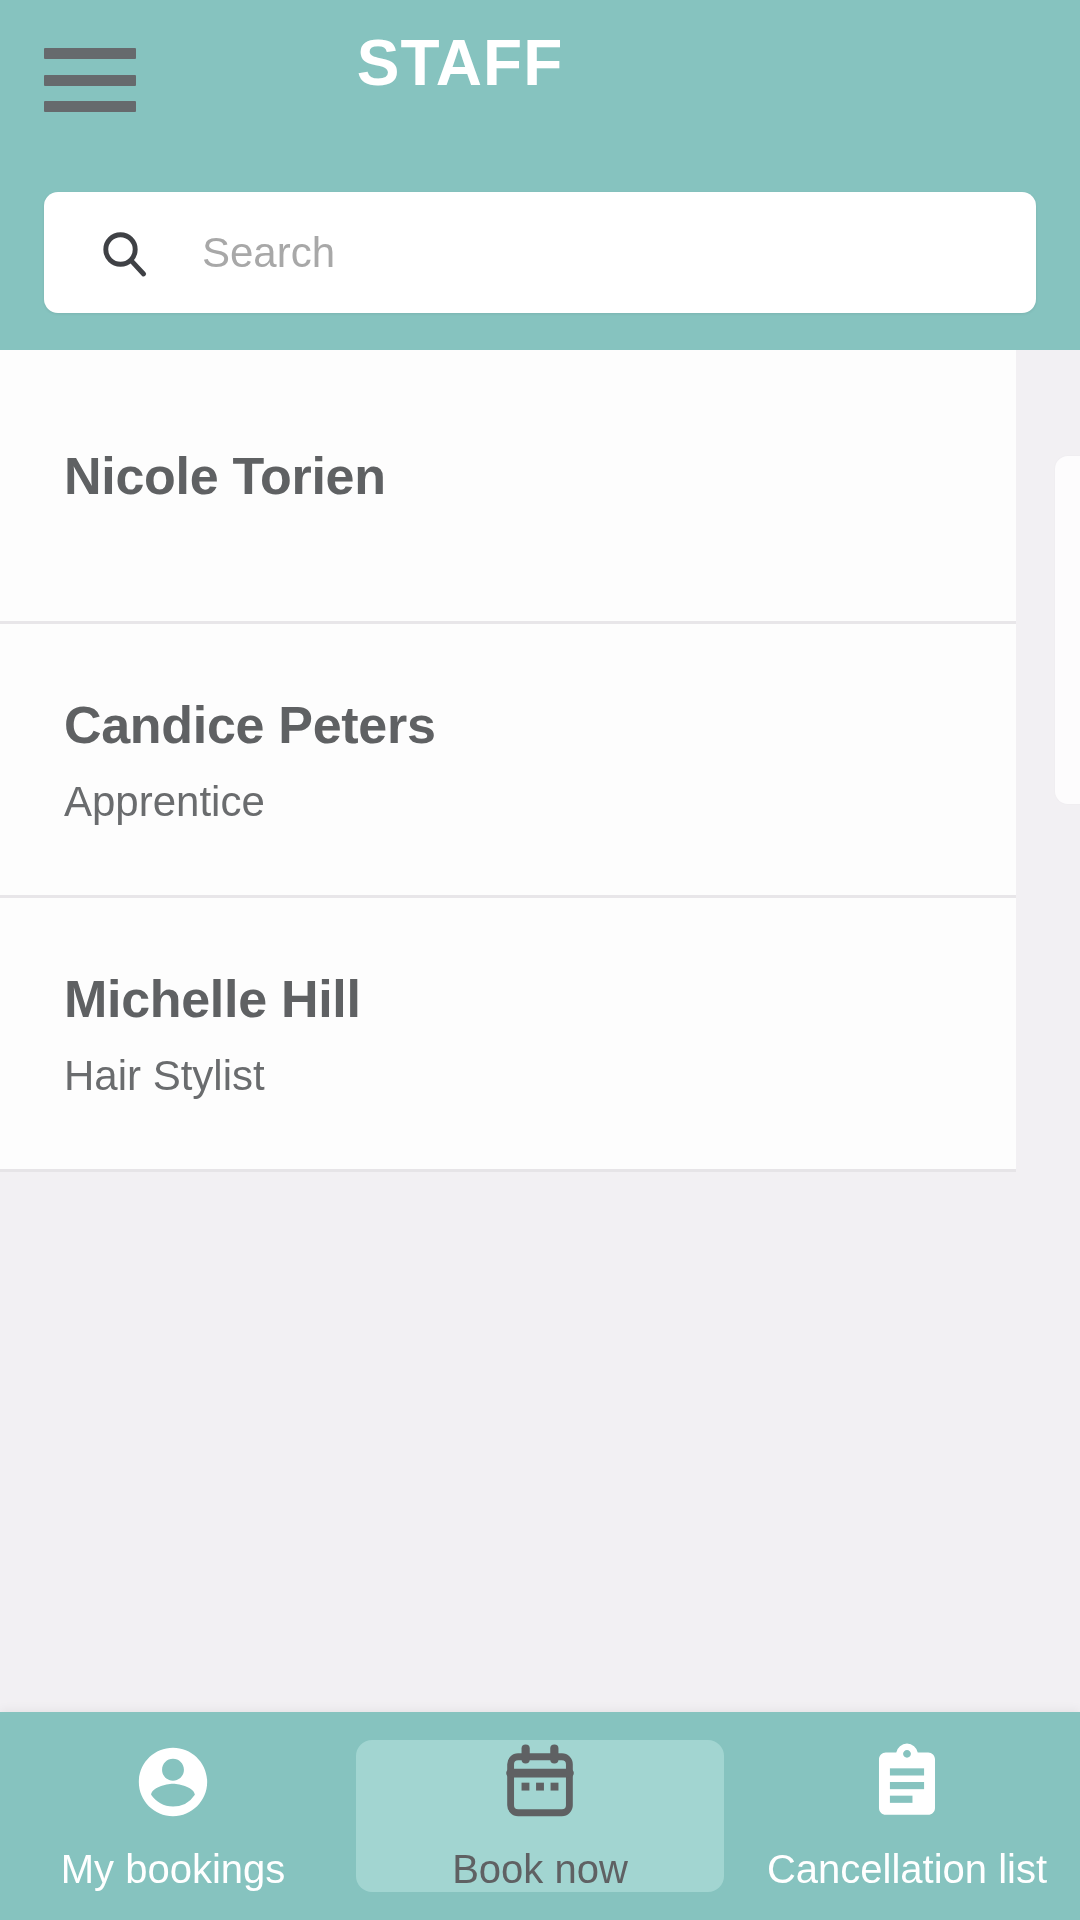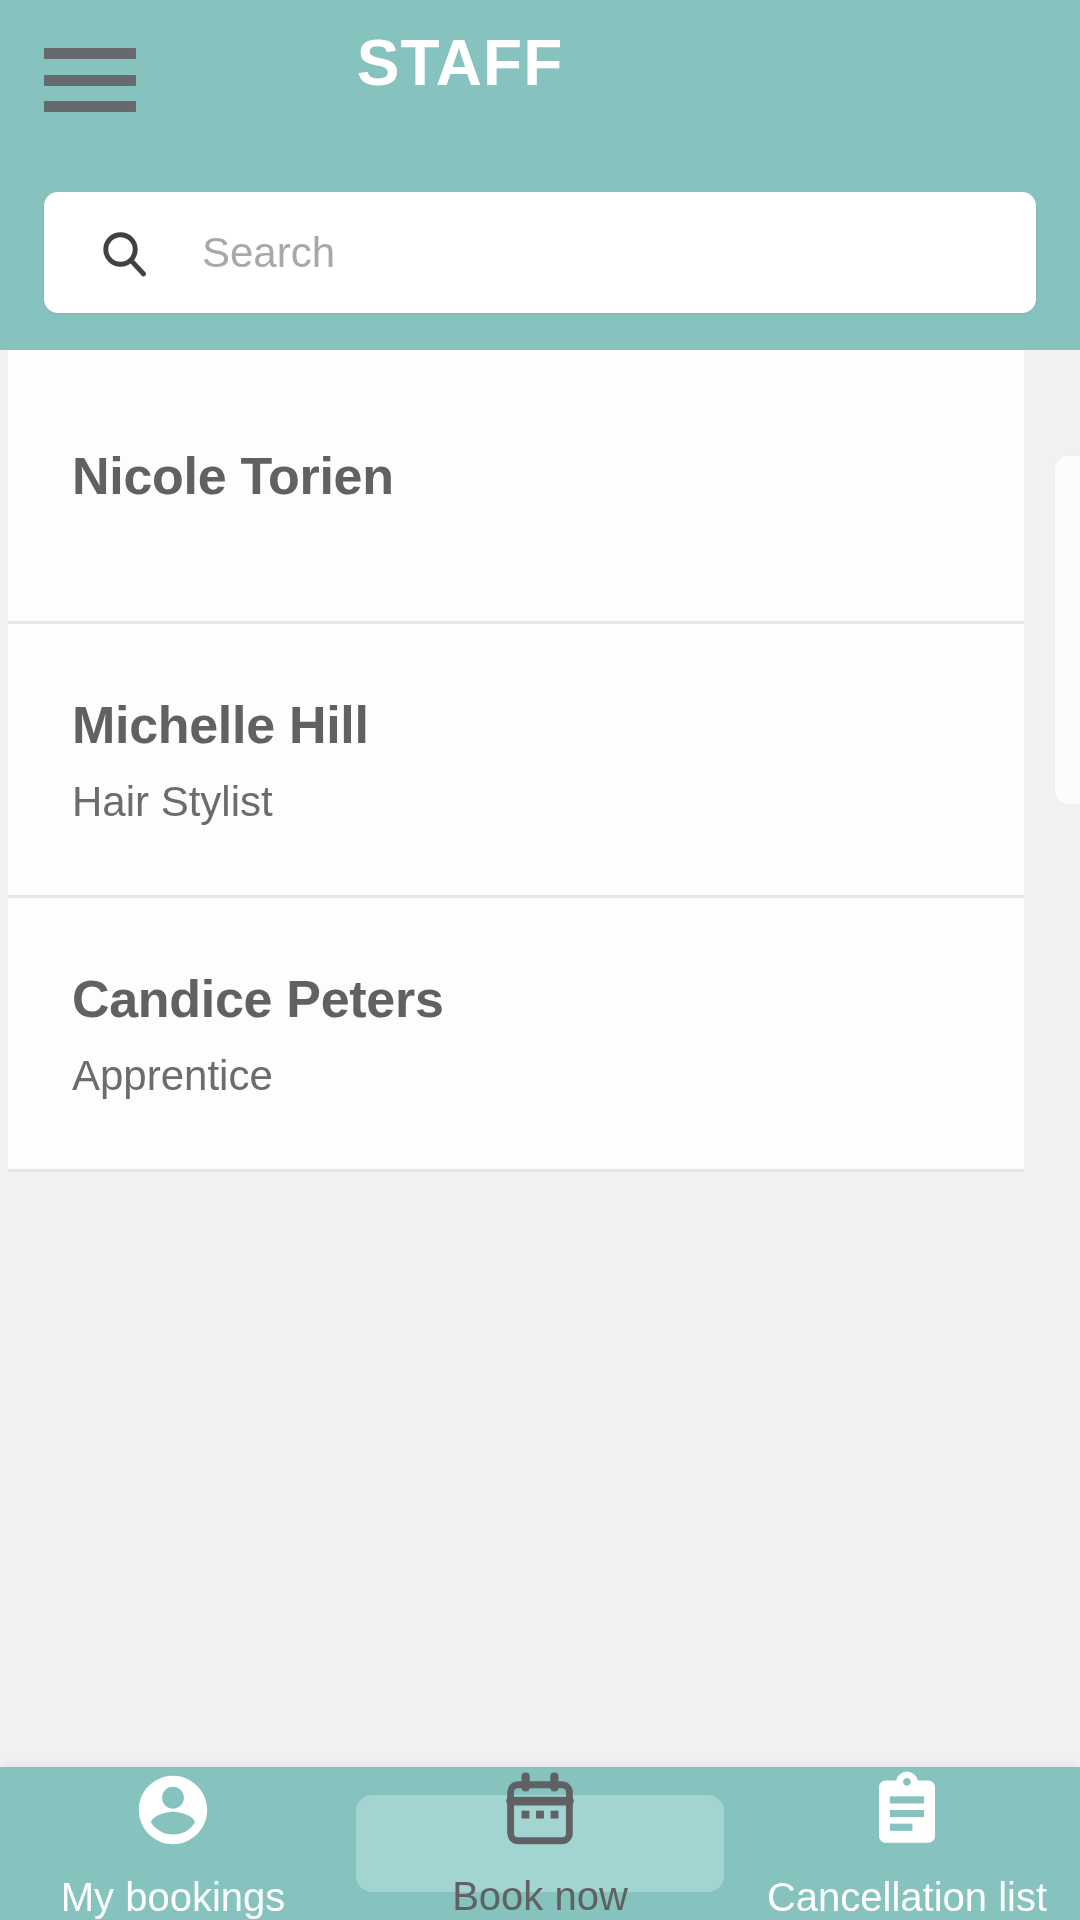--- a/index.html
+++ b/index.html
@@ -97,21 +97,21 @@
     margin-left: 50px;
     padding-right: 40px;
     height: 100%;
   }
   .search-input::placeholder { color: #a8a8a8; }
 
   
   .list {
     position: absolute;
     top: 350px;
-    left: 8px;
+    left: 0;
     width: 1016px;
     height: 822px;
     background: #fdfdfd;
     z-index: 2;
   }
 
   .list-item {
     position: relative;
     height: 274px;
     padding: 0 64px;
@@ -164,21 +164,21 @@
     background: #f2f0f3;
     z-index: 1;
   }
 
   
   .bottom-nav {
     position: absolute;
     bottom: 0;
     left: 0;
     width: 1080px;
-    height: 153px;
+    height: 208px;
     background: #86c3bf;
     display: flex;
     align-items: stretch;
     z-index: 6;
     box-shadow: 0 -2px 10px rgba(0,0,0,0.06);
   }
 
   .nav-item {
     flex: 1 1 0;
     display: flex;
@@ -238,27 +238,27 @@
     </div>
   </div>
 
   <div class="list">
 
     <div class="list-item">
       <div class="item-name">Nicole Torien</div>
     </div>
 
     <div class="list-item">
+      <div class="item-name">Candice Peters</div>
+      <div class="item-role">Apprentice</div>
+    </div>
+
+    <div class="list-item">
       <div class="item-name">Michelle Hill</div>
       <div class="item-role">Hair Stylist</div>
-    </div>
-
-    <div class="list-item">
-      <div class="item-name">Candice Peters</div>
-      <div class="item-role">Apprentice</div>
     </div>
   </div>
 
   <div class="edge-panel"></div>
 
   <div class="empty-area"></div>
 
   <div class="bottom-nav">
 
     <div class="nav-item">

